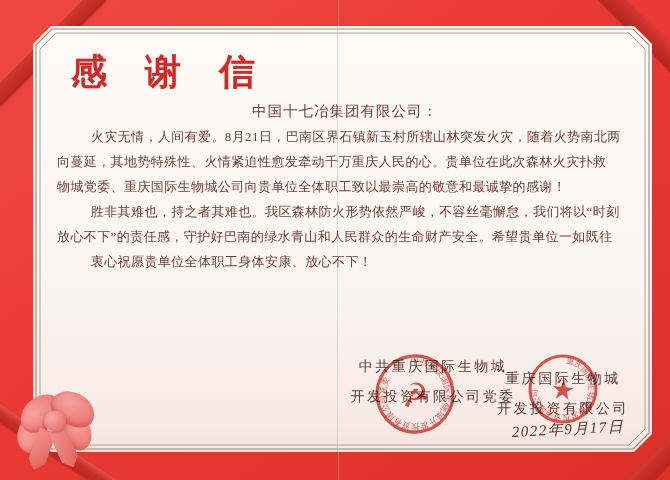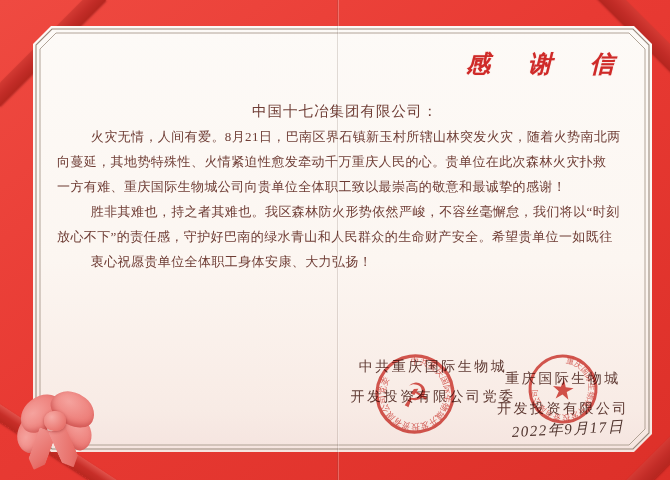--- a/index.html
+++ b/index.html
@@ -19,25 +19,24 @@
   
   #paper{
     position:absolute;left:33px;top:26px;width:619px;height:426px;
     background:linear-gradient(180deg,#fdfaf7 0%,#fcf6f1 55%,#f8ebe5 90%,#f5e4df 100%);
     clip-path:polygon(18px 0,601px 0,619px 18px,619px 408px,601px 426px,18px 426px,0 408px,0 18px);
     box-shadow:0 0 8px rgba(60,0,0,.35);
   }
   #border-svg{position:absolute;left:0;top:0;}
   
   .title{
-    position:absolute;left:0;top:22px;width:100%;text-align:right;
-    font-size:24px;font-weight:bold;color:#cf2a28;
+    position:absolute;left:0;top:22px;width:100%;text-align:left;
+    font-size:36px;font-weight:bold;color:#cf2a28;
     letter-spacing:38px;text-indent:38px;
     text-shadow:0 0 1px rgba(207,42,40,.4);
-    font-style:italic;
   }
   
   .body-text{position:absolute;left:24px;top:76px;width:576px;color:#6e3c34;}
   .salutation{font-size:14.5px;letter-spacing:1px;height:26px;text-align:center;}
   .line{font-size:13px;letter-spacing:.4px;height:25px;white-space:nowrap;}
   .line.indent{text-indent:2.6em;}
   
   .sig{position:absolute;color:#5f3a33;text-align:center;font-size:14px;letter-spacing:2.5px;}
   .sig div{height:30px;}
   .sig-left{left:310px;top:332px;width:180px;}
@@ -87,24 +86,24 @@
       <polygon points="19,3 600,3 616,19 616,407 600,423 19,423 3,407 3,19" fill="none" stroke="#998a7d" stroke-width="1.1"></polygon>
       <polygon points="23,7 596,7 612,23 612,403 596,419 23,419 7,403 7,23" fill="none" stroke="#a89a8c" stroke-width="0.9"></polygon>
     </svg>
 
     <div class="title">感谢信</div>
 
     <div class="body-text">
       <div class="salutation">中国十七冶集团有限公司：</div>
       <div class="line indent">火灾无情，人间有爱。8月21日，巴南区界石镇新玉村所辖山林突发火灾，随着火势南北两</div>
       <div class="line">向蔓延，其地势特殊性、火情紧迫性愈发牵动千万重庆人民的心。贵单位在此次森林火灾扑救</div>
-      <div class="line">一方有难、重庆国际生物城公司向贵单位全体职工致以最崇高的敬意和最诚挚的感谢！</div>
+      <div class="line">物城党委、重庆国际生物城公司向贵单位全体职工致以最崇高的敬意和最诚挚的感谢！</div>
       <div class="line indent">胜非其难也，持之者其难也。我区森林防火形势依然严峻，不容丝毫懈怠，我们将以“时刻</div>
       <div class="line">放心不下”的责任感，守护好巴南的绿水青山和人民群众的生命财产安全。希望贵单位一如既往</div>
-      <div class="line indent">衷心祝愿贵单位全体职工身体安康、大力弘扬！</div>
+      <div class="line indent">衷心祝愿贵单位全体职工身体安康、放心不下！</div>
     </div>
 
     <div class="sig sig-left">
       <div>中共重庆国际生物城</div>
       <div>开发投资有限公司党委</div>
     </div>
 
     <div class="sig sig-right">
       <div>重庆国际生物城</div>
       <div>开发投资有限公司</div>

